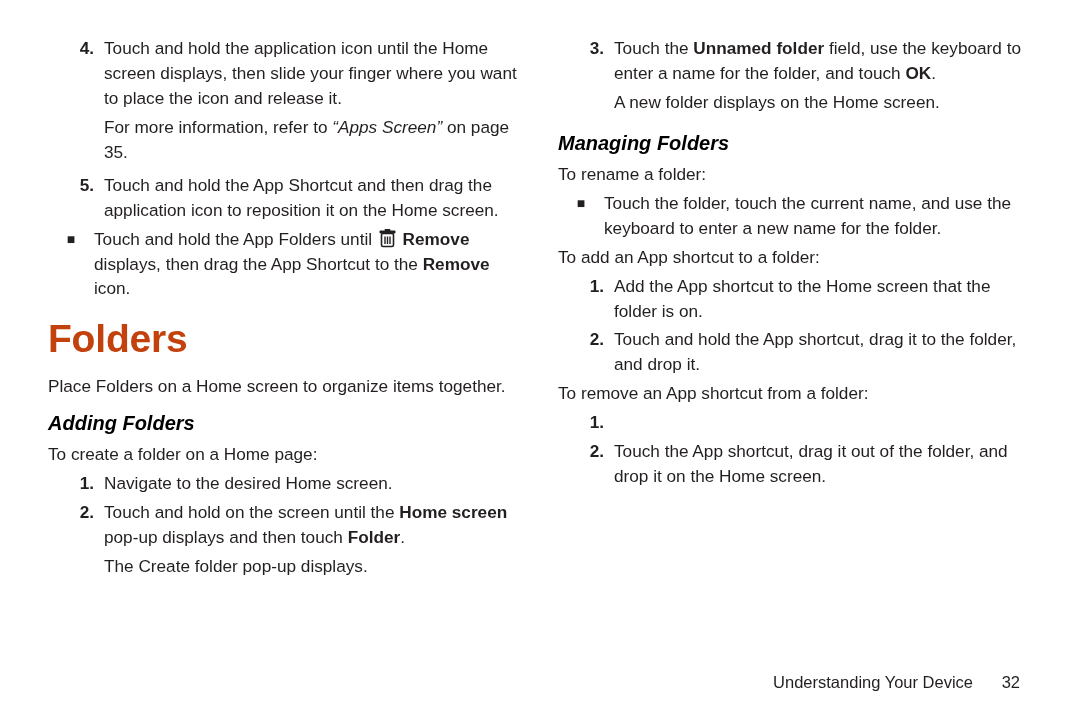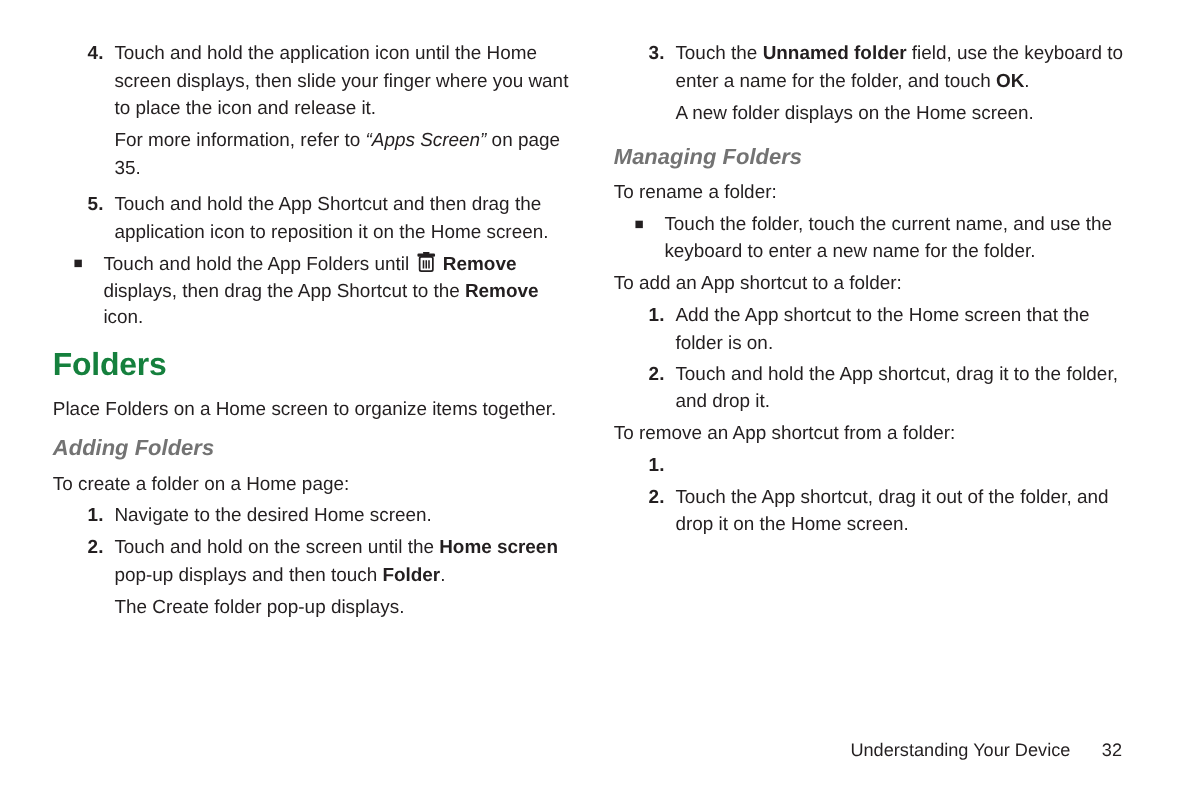--- a/index.html
+++ b/index.html
@@ -23,31 +23,31 @@
     gap: 36px;
   }
   .col {
     flex: 1 1 0;
     font-size: 17.2px;
     line-height: 1.45;
   }
   .h1 {
     font-family: Arial, Helvetica, sans-serif;
     font-weight: 800;
-    font-size: 29px;
-    color: #15803d;
+    font-size: 39px;
+    color: #c2410c;
     margin: 10px 0 6px 0;
     letter-spacing: -0.2px;
   }
   .h2 {
     font-family: Arial, Helvetica, sans-serif;
     font-weight: 800;
     font-style: italic;
     font-size: 20px;
-    color: #737373;
+    color: #000000;
     margin: 10px 0 4px 0;
   }
   .numlist, .bulletlist {
     list-style: none;
     margin: 0;
     padding: 0;
   }
   .numlist > li {
     display: flex;
     margin: 4px 0;

